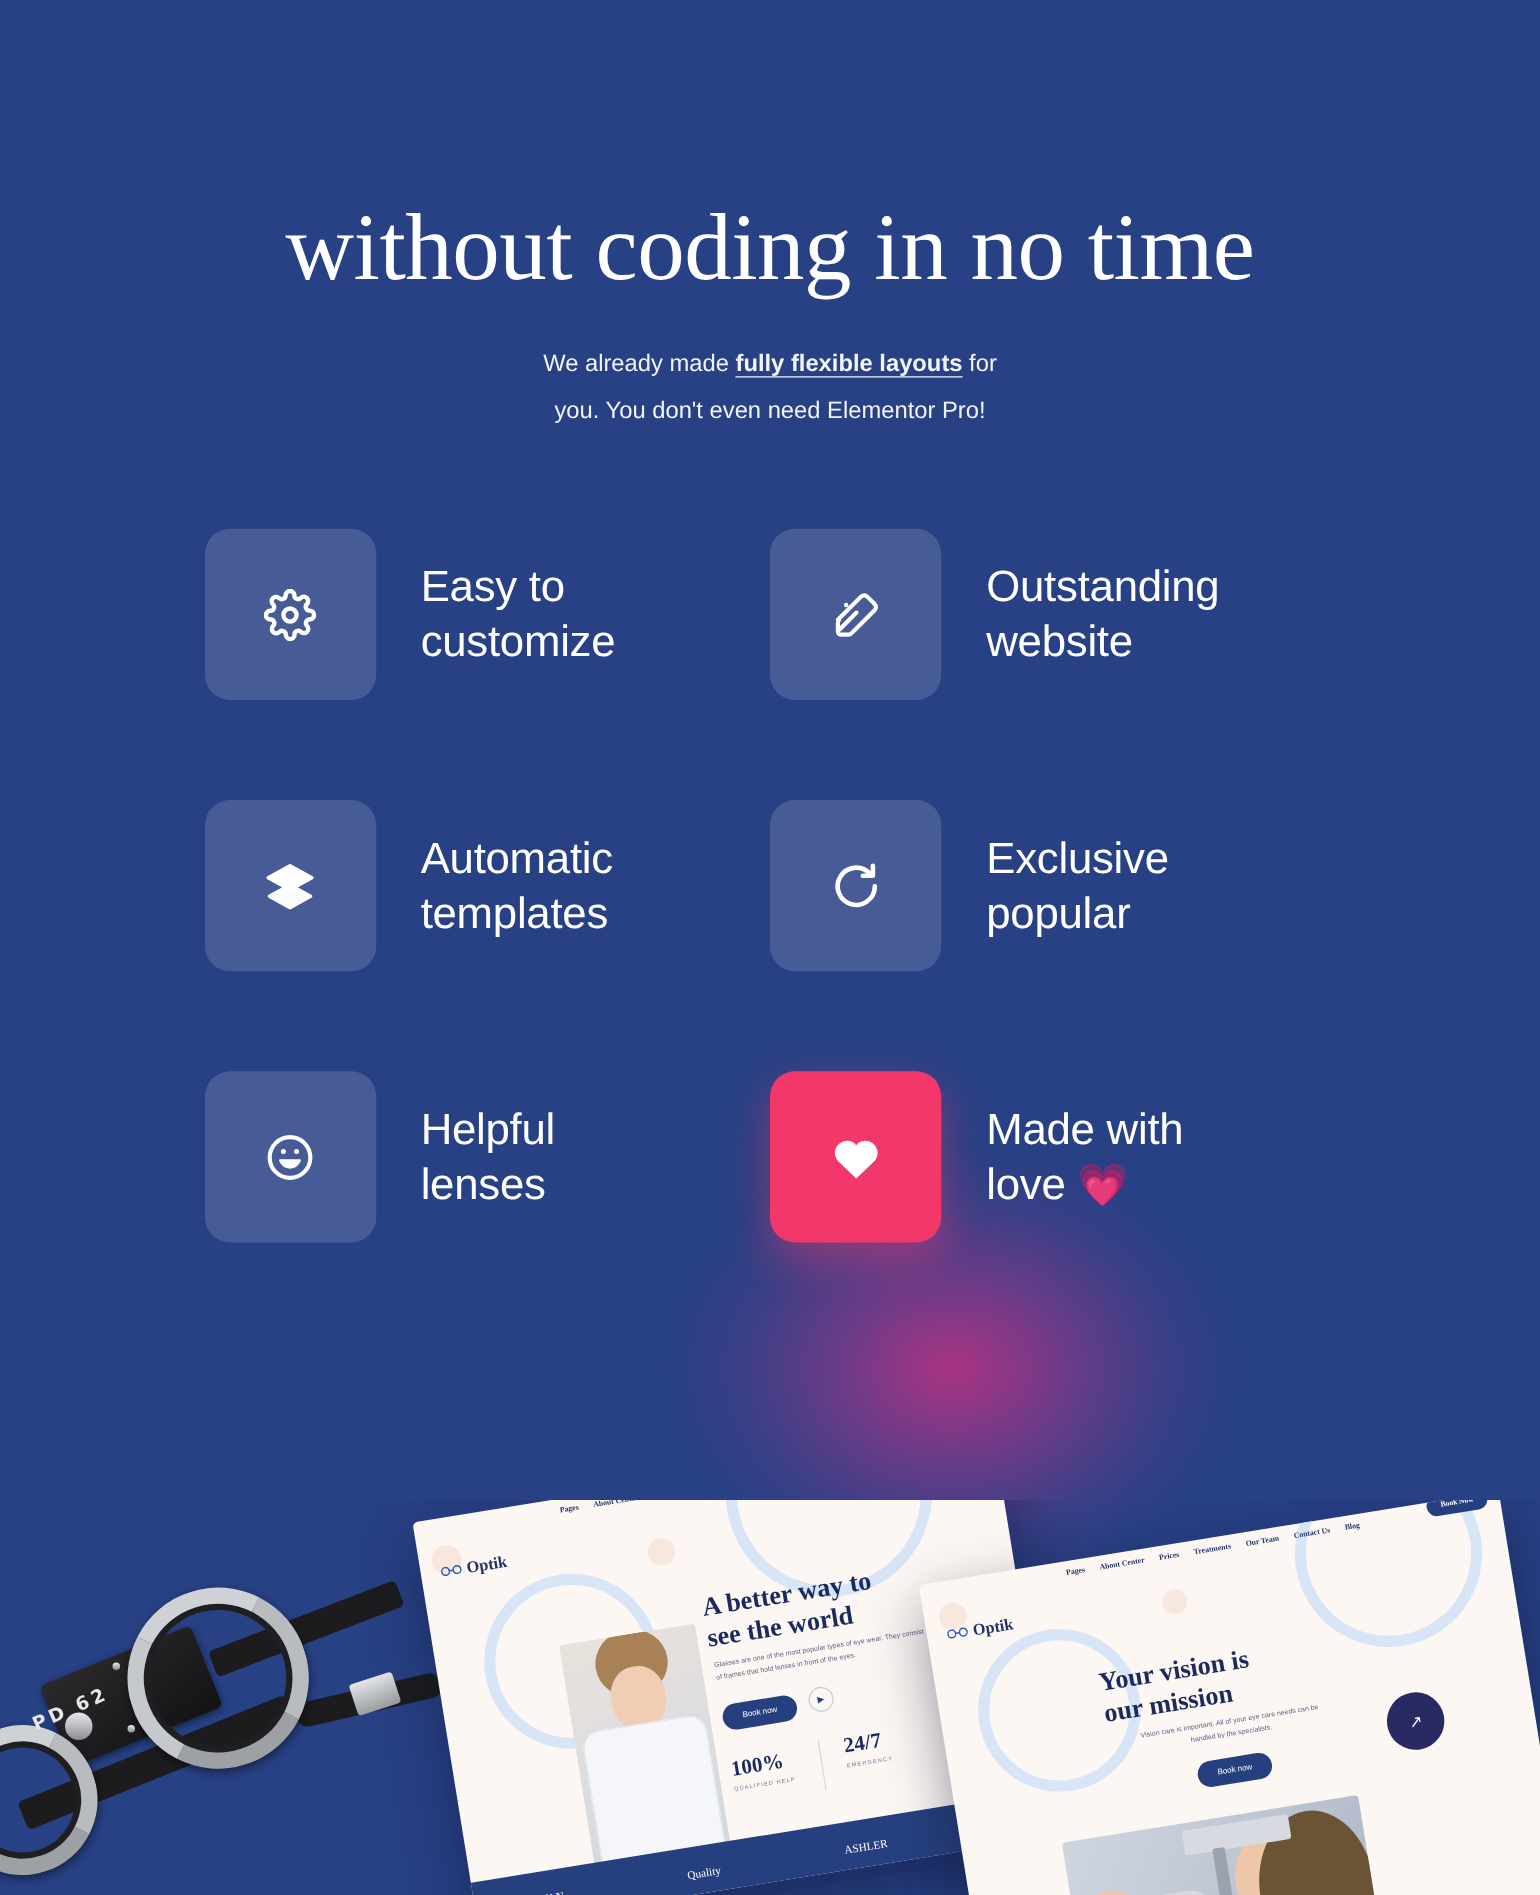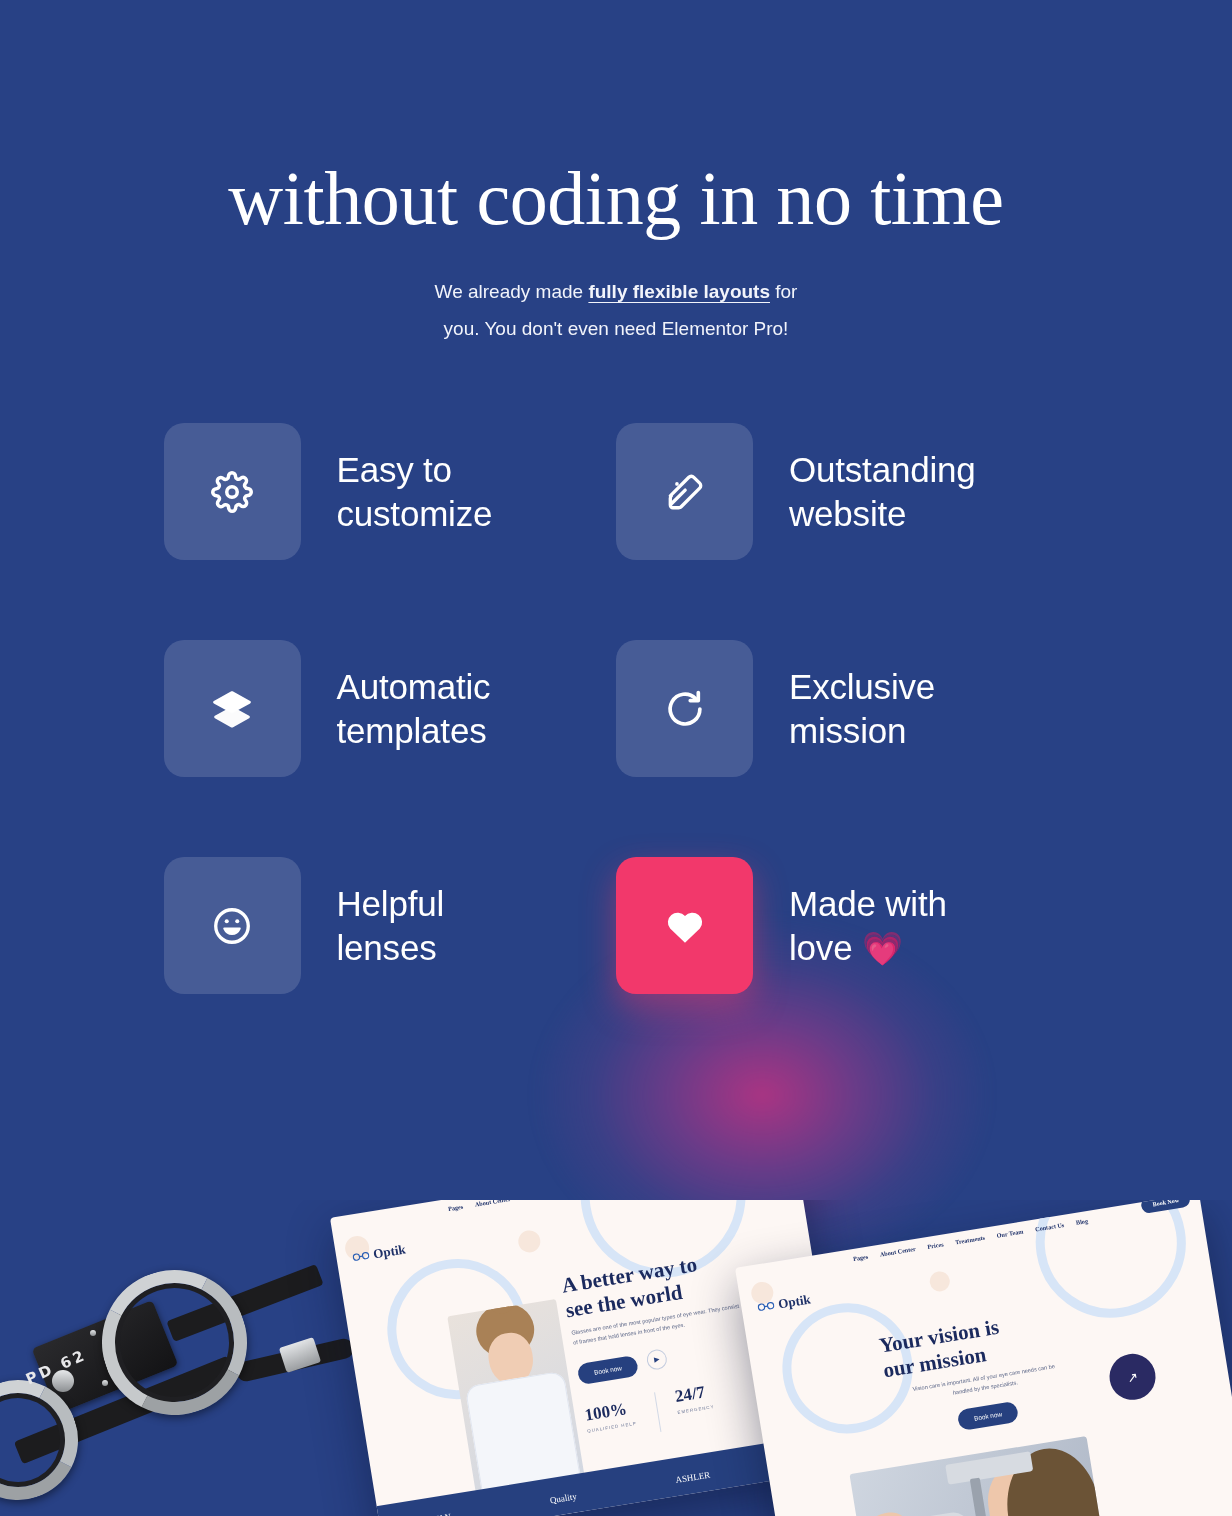--- a/index.html
+++ b/index.html
@@ -322,21 +322,21 @@
       <div class="f-icon">
         <span>
           <svg viewBox="0 0 24 24" fill="none" stroke="#fff" stroke-width="2.1" stroke-linecap="round" stroke-linejoin="round">
             <path d="M20.5 12a8.5 8.5 0 1 1-2.5-6"></path>
             <polyline points="19.6,2.6 19.6,7.2 15,7.2"></polyline>
           </svg>
         </span>
       </div>
       <div class="f-label">
         <span>Exclusive</span><br>
-        <span>mission</span>
+        <span>popular</span>
       </div>
     </div>
 
     <div class="feature">
       <div class="f-icon">
         <span>
           <svg viewBox="0 0 24 24" fill="none" stroke="#fff" stroke-width="1.9" stroke-linecap="round" stroke-linejoin="round">
             <circle cx="12" cy="12" r="9.3"></circle>
             <path d="M7.6 13.4c.9 2 2.5 3.1 4.4 3.1s3.5-1.1 4.4-3.1z" fill="#fff" stroke="#fff" stroke-width="1.2"></path>
             <circle cx="9" cy="9.3" r="1.15" fill="#fff" stroke="none"></circle>

